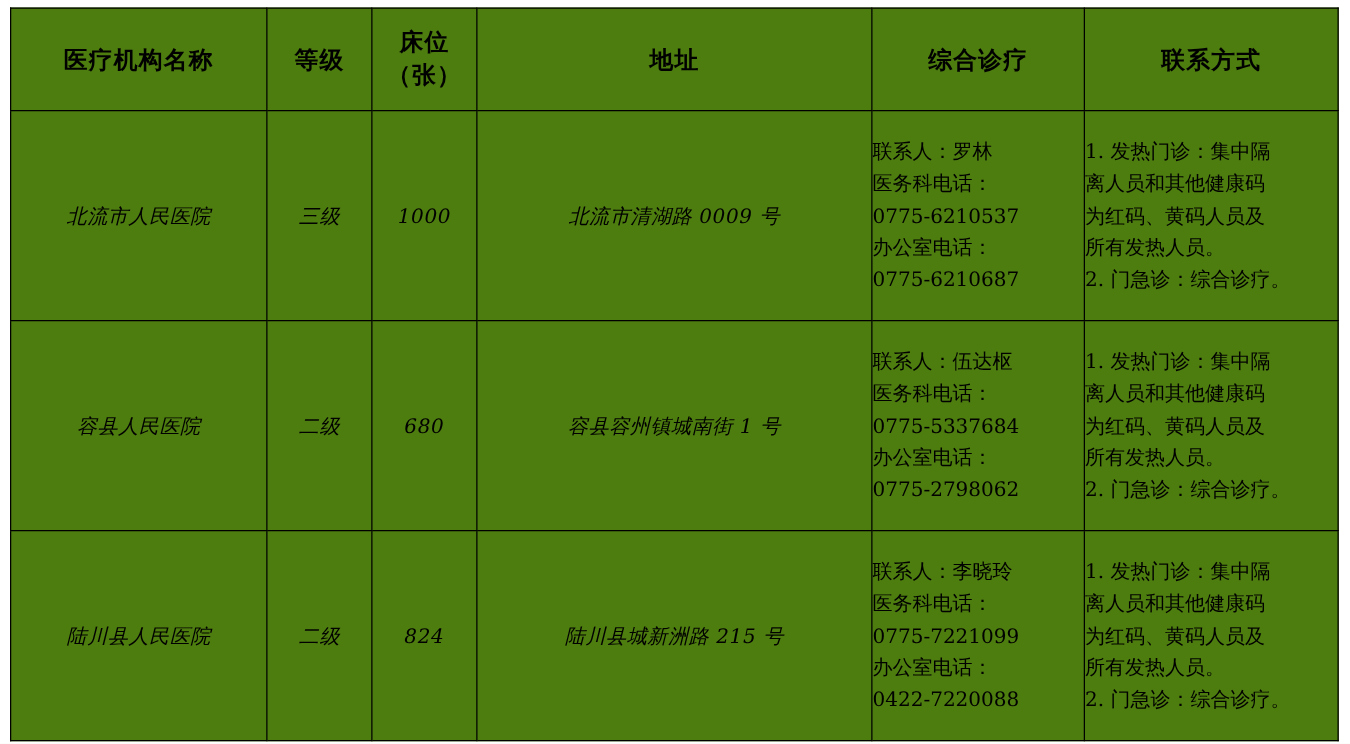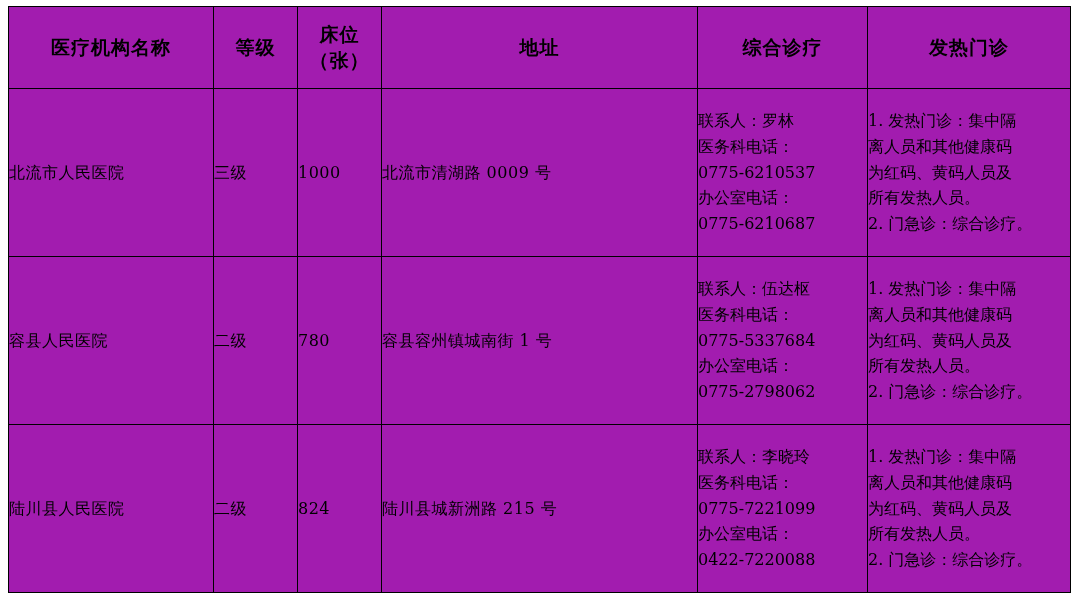--- a/index.html
+++ b/index.html
@@ -19,21 +19,21 @@
     width: 1080px;
     height: 595px;
     background: #ffffff;
     box-sizing: border-box;
   }
   table.hospital-table {
     border-collapse: collapse;
     table-layout: fixed;
     width: 1062px;
     margin: 6px 0 0 8px;
-    background: #a21caf;
+    background: #4d7c0f;
   }
   table.hospital-table td,
   table.hospital-table th {
     border: 1px solid #000000;
     vertical-align: middle;
     padding: 0;
     box-sizing: border-box;
   }
   
   col.c-name    { width: 205px; }
@@ -51,22 +51,23 @@
     letter-spacing: 1px;
   }
   thead th .hdr-two-line {
     line-height: 1.35;
   }
   tbody td {
     font-size: 16px;
     line-height: 1.62;
   }
   td.cell-name, td.cell-level, td.cell-beds, td.cell-addr {
-    text-align: left;
+    text-align: center;
     letter-spacing: 0.5px;
+    font-style: italic;
   }
   td.cell-contact, td.cell-scope {
     text-align: left;
     padding: 7px 6px 7px 9px;
     vertical-align: top;
   }
   td.cell-contact .line,
   td.cell-scope .line {
     white-space: nowrap;
   }
@@ -95,21 +96,21 @@
         <th>医疗机构名称</th>
         <th>等级</th>
         <th>
           <div class="hdr-two-line">
             <div>床位</div>
             <div>（张）</div>
           </div>
         </th>
         <th>地址</th>
         <th>综合诊疗</th>
-        <th>发热门诊</th>
+        <th>联系方式</th>
       </tr>
     </thead>
     <tbody>
       <tr class="data-row">
         <td class="cell-name">北流市人民医院</td>
         <td class="cell-level">三级</td>
         <td class="cell-beds num">1000</td>
         <td class="cell-addr">北流市清湖路 0009 号</td>
         <td class="cell-contact">
           <div class="line">联系人：罗林</div>
@@ -122,21 +123,21 @@
           <div class="line">1. 发热门诊：集中隔</div>
           <div class="line">离人员和其他健康码</div>
           <div class="line">为红码、黄码人员及</div>
           <div class="line">所有发热人员。</div>
           <div class="line">2. 门急诊：综合诊疗。</div>
         </td>
       </tr>
       <tr class="data-row">
         <td class="cell-name">容县人民医院</td>
         <td class="cell-level">二级</td>
-        <td class="cell-beds num">780</td>
+        <td class="cell-beds num">680</td>
         <td class="cell-addr">容县容州镇城南街 1 号</td>
         <td class="cell-contact">
           <div class="line">联系人：伍达枢</div>
           <div class="line">医务科电话：</div>
           <div class="line">0775-5337684</div>
           <div class="line">办公室电话：</div>
           <div class="line">0775-2798062</div>
         </td>
         <td class="cell-scope">
           <div class="line">1. 发热门诊：集中隔</div>

